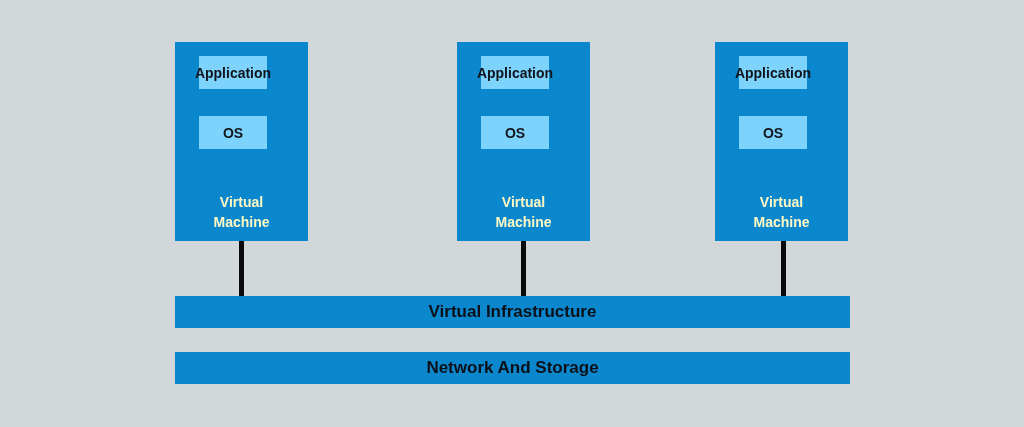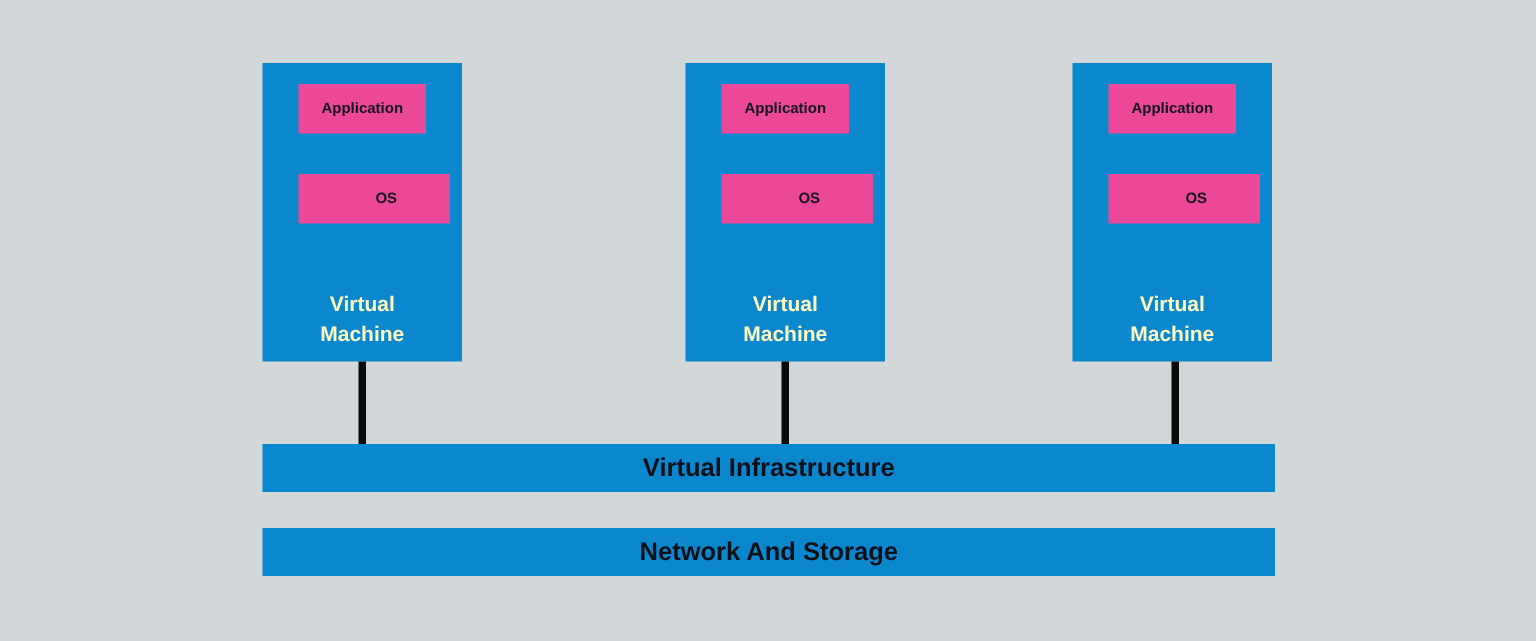--- a/index.html
+++ b/index.html
@@ -21,33 +21,33 @@
     width: 133px;
     height: 199px;
     background: #0b87ce;
   }
   .vm-box.vm-0 { left: 175px; }
   .vm-box.vm-1 { left: 457px; }
   .vm-box.vm-2 { left: 715px; }
   .inner-box {
     position: absolute;
     left: 24px;
-    width: 85px;
+    width: 68px;
     height: 33px;
-    background: #ec4899;
+    background: #7dd3fc;
     display: flex;
     align-items: center;
     justify-content: center;
     font-weight: bold;
-    font-size: 10px;
+    font-size: 14px;
     color: #11141c;
     white-space: nowrap;
   }
   .inner-box.app { top: 14px; }
-  .inner-box.os  { top: 74px; padding-left: 16px; }
+  .inner-box.os  { top: 74px; }
   .vm-label {
     position: absolute;
     bottom: 9px;
     left: 0;
     width: 133px;
     text-align: center;
     font-weight: bold;
     font-size: 14px;
     line-height: 20px;
     color: #fef9c3;

